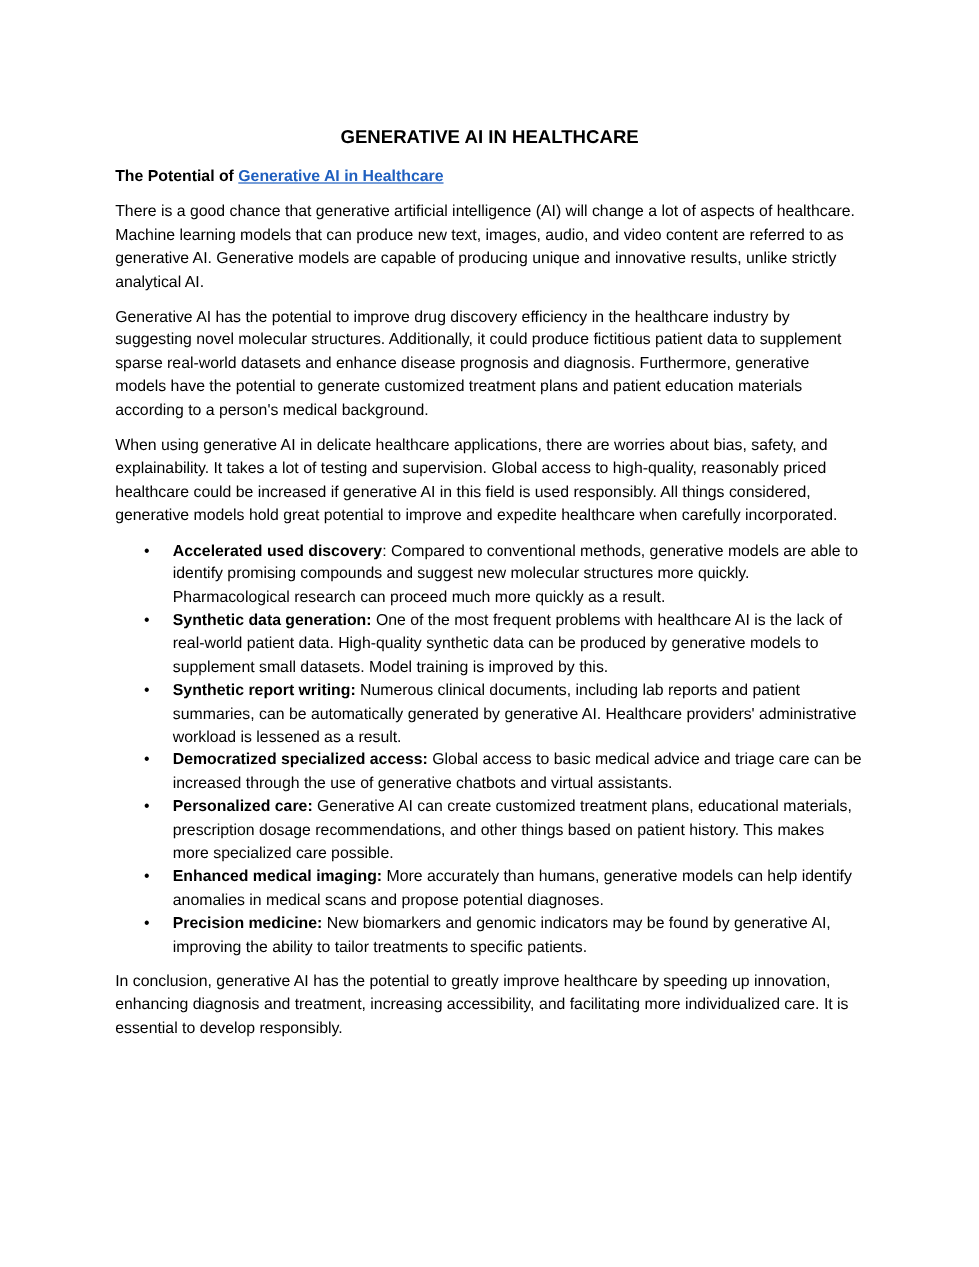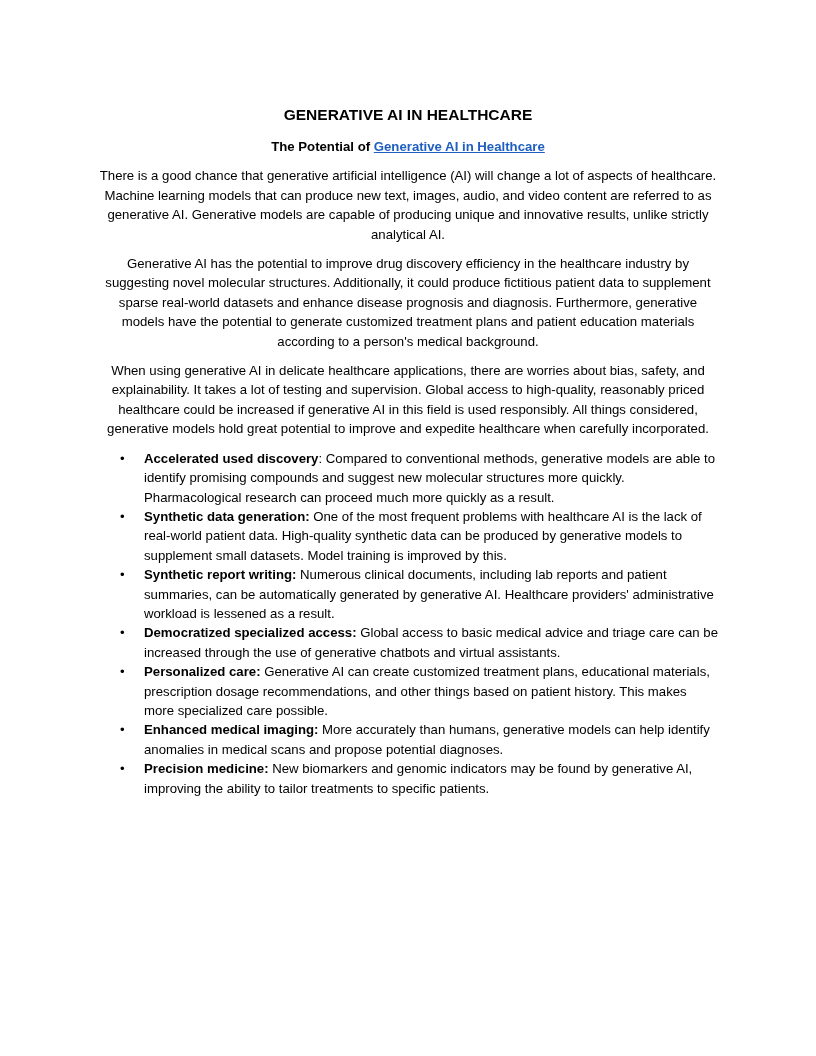--- a/index.html
+++ b/index.html
@@ -1,20 +1,20 @@
 <!DOCTYPE html>
 <html><head>
 <meta charset="utf-8">
 <style>
   html, body { margin: 0; padding: 0; background: #ffffff; }
   body { width: 816px; height: 1056px; position: relative; overflow: hidden;
     font-family: "Liberation Sans", "DejaVu Sans", sans-serif; color: #000; }
   .page { position: absolute; left: 96px; top: 96px; width: 624px; margin-top: 10px; }
   .title { text-align: center; font-weight: bold; font-size: 15.5px; margin: 0 0 13px 0; letter-spacing: 0; }
-  p { margin: 0 0 10px 0; font-size: 13.2px; line-height: 19.4px; text-align: center; }
+  p { margin: 0 0 10px 0; font-size: 13.2px; line-height: 19.4px; }
   .bold { font-weight: bold; }
   a { color: #1f5fbf; text-decoration: underline; font-weight: bold; }
   ul { margin: 0 0 10px 0; padding: 0; list-style: none; }
   li { position: relative; padding-left: 48px; font-size: 13.2px; line-height: 19.4px; }
   li .bullet { position: absolute; left: 24px; top: 0; }
 </style>
 </head>
 <body>
 
 <div class="page">
@@ -34,13 +34,14 @@
   <ul>
     <li><span class="bullet">•</span><span class="bold">Accelerated used discovery</span><span>:</span><span> Compared to conventional methods, generative models are able to identify promising compounds and suggest new molecular structures more quickly. Pharmacological research can proceed much more quickly as a result.</span></li>
     <li><span class="bullet">•</span><span class="bold">Synthetic data generation:</span><span> One of the most frequent problems with healthcare AI is the lack of real-world patient data. High-quality synthetic data can be produced by generative models to supplement small datasets. Model training is improved by this.</span></li>
     <li><span class="bullet">•</span><span class="bold">Synthetic report writing:</span><span> Numerous clinical documents, including lab reports and patient summaries, can be automatically generated by generative AI. Healthcare providers' administrative workload is lessened as a result.</span></li>
     <li><span class="bullet">•</span><span class="bold">Democratized specialized access:</span><span> Global access to basic medical advice and triage care can be increased through the use of generative chatbots and virtual assistants.</span></li>
     <li><span class="bullet">•</span><span class="bold">Personalized care:</span><span> Generative AI can create customized treatment plans, educational materials, prescription dosage recommendations, and other things based on patient history. This makes more specialized care possible.</span></li>
     <li><span class="bullet">•</span><span class="bold">Enhanced medical imaging:</span><span> More accurately than humans, generative models can help identify anomalies in medical scans and propose potential diagnoses.</span></li>
     <li><span class="bullet">•</span><span class="bold">Precision medicine:</span><span> New biomarkers and genomic indicators may be found by generative AI, improving the ability to tailor treatments to specific patients.</span></li>
   </ul>
 
+  <p>In conclusion, generative AI has the potential to greatly improve healthcare by speeding up innovation, enhancing diagnosis and treatment, increasing accessibility, and facilitating more individualized care. It is essential to develop responsibly.</p>
 </div>
 
 </body></html>

